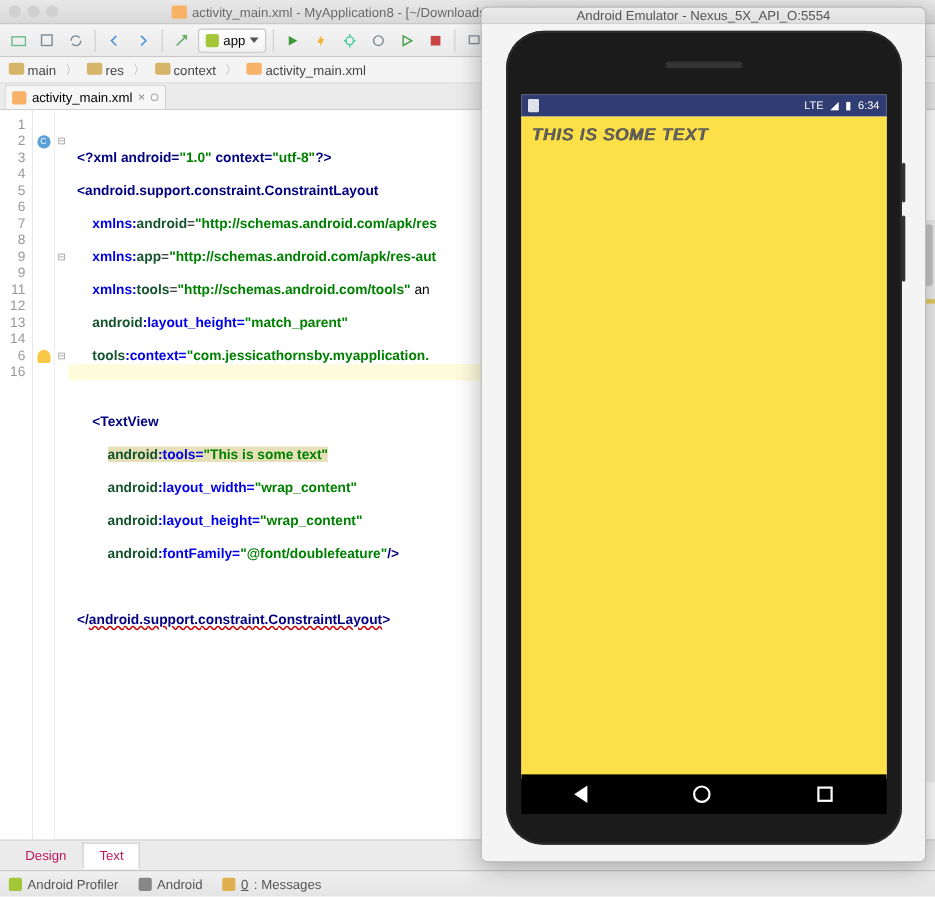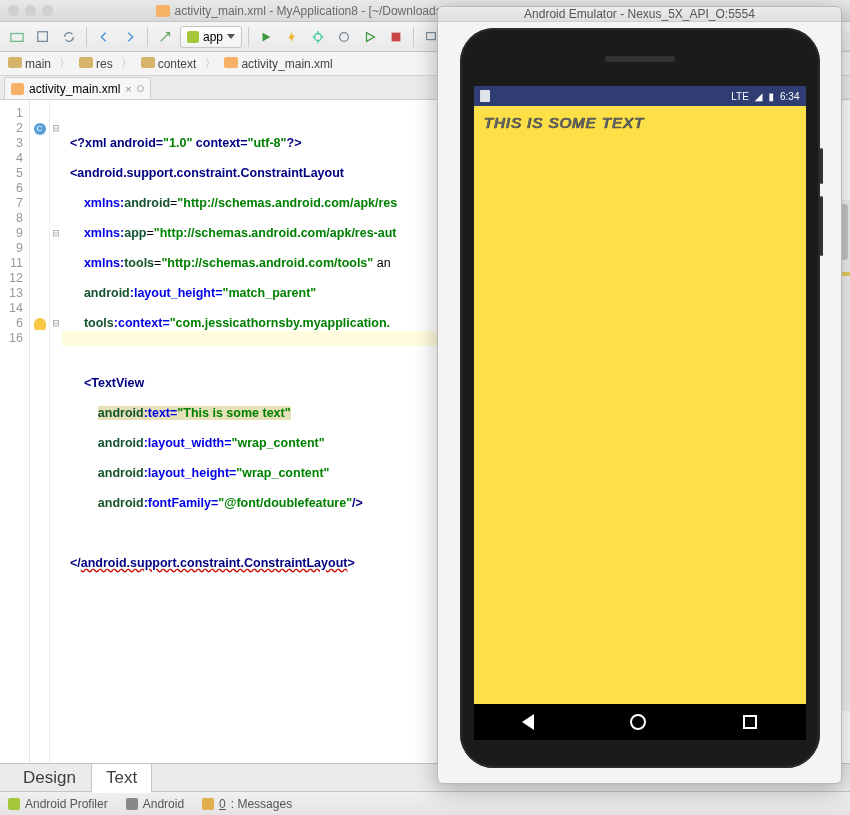--- a/index.html
+++ b/index.html
@@ -54,21 +54,21 @@
 .kw{color:#000080;font-weight:bold;}
 .attr{color:#0000e6;font-weight:bold;}
 .ns{color:#14532d;font-weight:bold;}
 .str{color:#008000;font-weight:bold;}
 .hl-attr{background:#e6e0b8;}
 .tag{color:#000080;font-weight:bold;}
 .err{text-decoration: wavy underline #c80000;}
 
 
 .bottomtabs { height:28px; border-top:1px solid #c6c6c6; background:#ebebeb; display:flex; align-items:center; padding-left:8px; gap:0; }
-.btab { padding:4px 14px; font-size:17px; color:#404040; border:1px solid transparent; }
+.btab { padding:4px 14px; font-size:12px; color:#be185d; border:1px solid transparent; }
 .btab.active { background:#fff; border:1px solid #c6c6c6; border-bottom:1px solid #fff; }
 
 
 .statusbar { height:24px; background:linear-gradient(#f0f0f0,#e4e4e4); border-top:1px solid #c6c6c6; display:flex; align-items:center; padding:0 8px; gap:18px; font-size:12px; color:#555; }
 .statusbar .sitem{display:inline-flex;align-items:center;gap:5px;}
 .sicon{width:12px;height:12px;border-radius:2px;}
 
 
 .emuwin { position:absolute; left:437px; top:6px; width:405px; height:778px; background:#f4f4f4; border:1px solid #b8b8b8; border-radius:6px; box-shadow:0 6px 24px rgba(0,0,0,.28); display:flex; flex-direction:column; }
 .emu-title { height:22px; display:flex; align-items:center; justify-content:center; color:#555; font-size:12px; background:linear-gradient(#ececec,#dedede); border-bottom:1px solid #cfcfcf; border-radius:6px 6px 0 0;}
@@ -294,21 +294,21 @@
       <div class="hl-line"></div>
 <div class="ln"><span class="kw">&lt;?</span><span class="kw">xml android=</span><span class="str">"1.0"</span><span class="kw"> context=</span><span class="str">"utf-8"</span><span class="kw">?&gt;</span></div>
 <div class="ln"><span class="tag">&lt;</span><span class="tag">android.support.constraint.ConstraintLayout</span></div>
 <div class="ln">    <span class="attr">xmlns:</span><span class="ns">android</span><span>=</span><span class="str">"http://schemas.android.com/apk/res</span></div>
 <div class="ln">    <span class="attr">xmlns:</span><span class="ns">app</span><span>=</span><span class="str">"http://schemas.android.com/apk/res-aut</span></div>
 <div class="ln">    <span class="attr">xmlns:</span><span class="ns">tools</span><span>=</span><span class="str">"http://schemas.android.com/tools"</span><span> an</span></div>
 <div class="ln">    <span class="ns">android</span><span class="attr">:layout_height=</span><span class="str">"match_parent"</span></div>
 <div class="ln">    <span class="ns">tools</span><span class="attr">:context=</span><span class="str">"com.jessicathornsby.myapplication.</span></div>
 <div class="ln"> </div>
 <div class="ln">    <span class="tag">&lt;</span><span class="tag">TextView</span></div>
-<div class="ln">        <span class="hl-attr"><span class="ns">android</span><span class="attr">:text=</span><span class="str">"This is some text"</span></span></div>
+<div class="ln">        <span class="hl-attr"><span class="ns">android</span><span class="attr">:tools=</span><span class="str">"This is some text"</span></span></div>
 <div class="ln">        <span class="ns">android</span><span class="attr">:layout_width=</span><span class="str">"wrap_content"</span></div>
 <div class="ln">        <span class="ns">android</span><span class="attr">:layout_height=</span><span class="str">"wrap_content"</span></div>
 <div class="ln">        <span class="ns">android</span><span class="attr">:fontFamily=</span><span class="str">"@font/doublefeature"</span><span class="tag">/&gt;</span></div>
 <div class="ln"> </div>
 <div class="ln"><span class="tag">&lt;/</span><span class="tag err">android.support.constraint.ConstraintLayout</span><span class="tag">&gt;</span></div>
 <div class="ln"> </div>
     </div>
     <div class="rt-scroll">
       <div class="track"></div>
       <div class="rt-mark" style="top:72px"></div>

